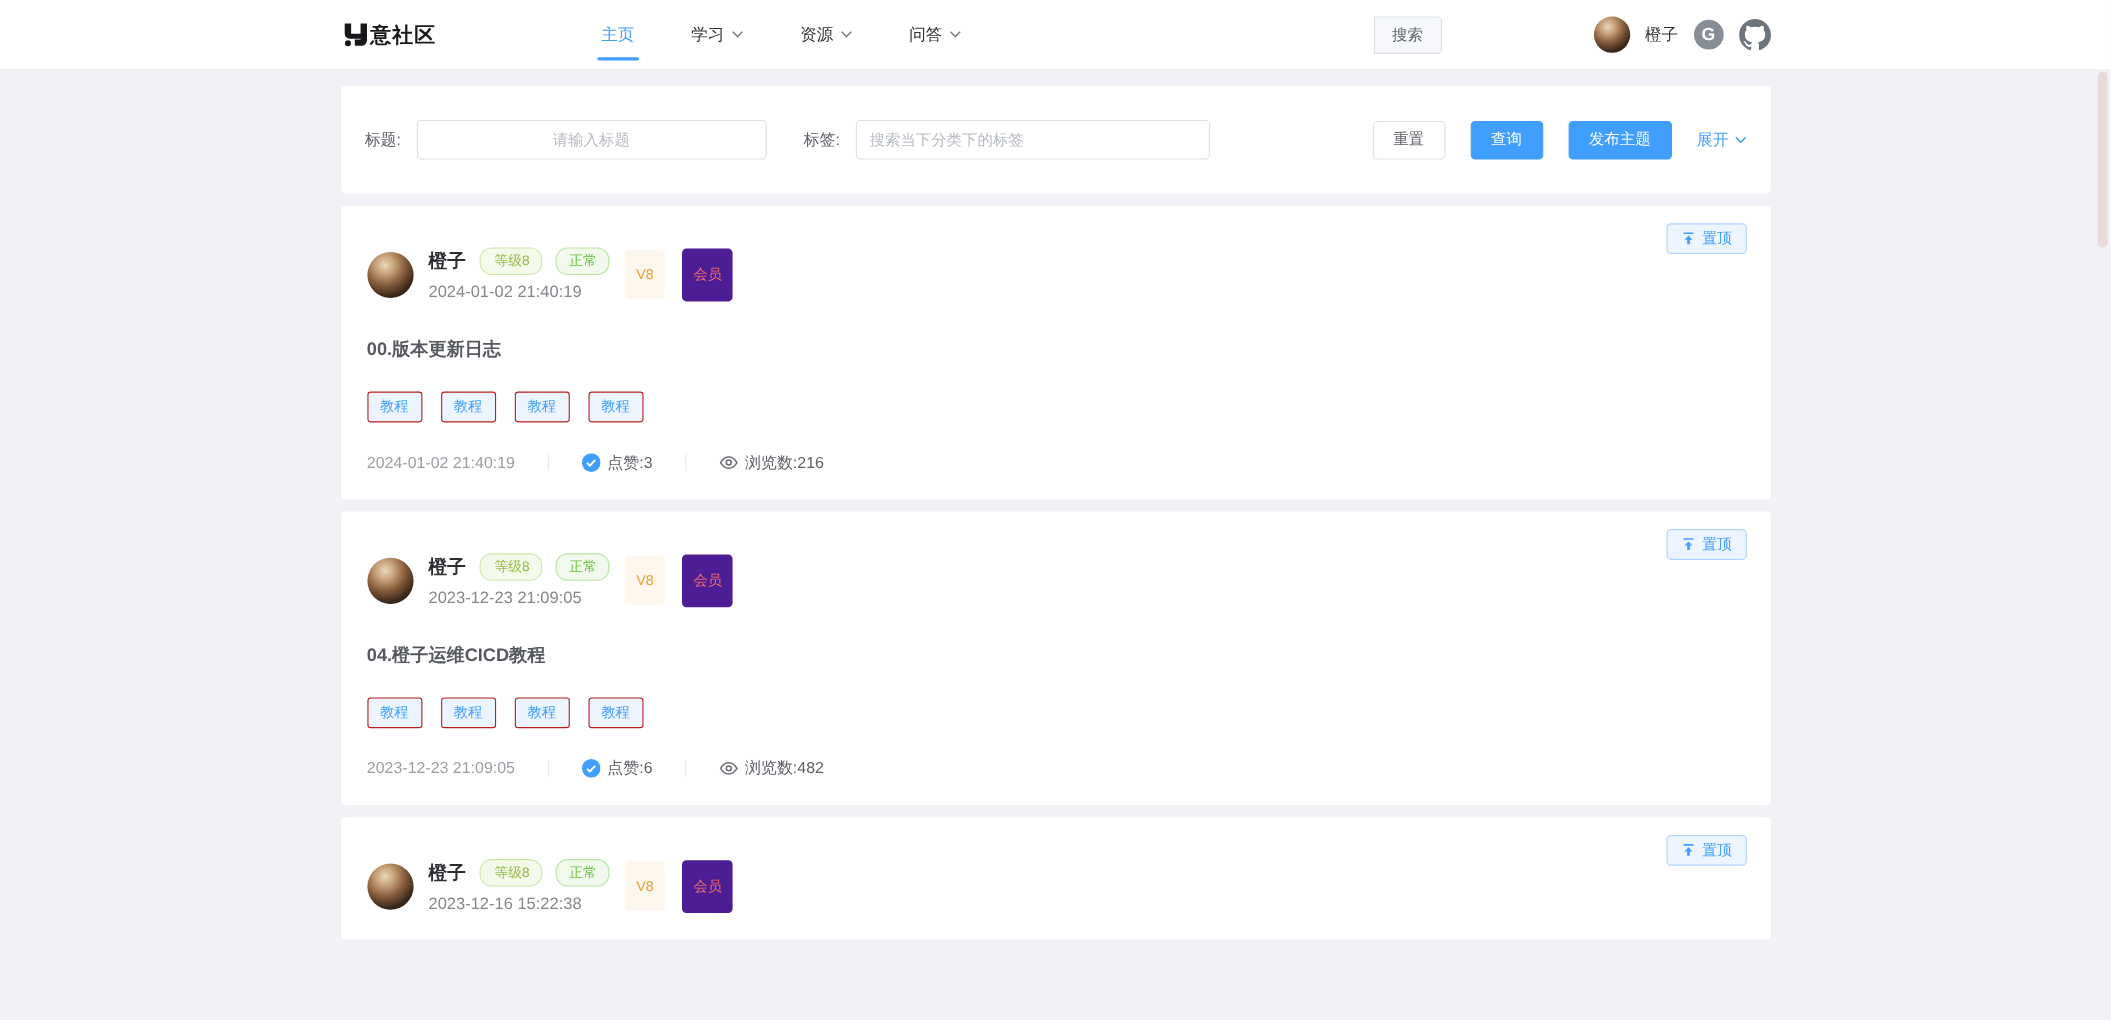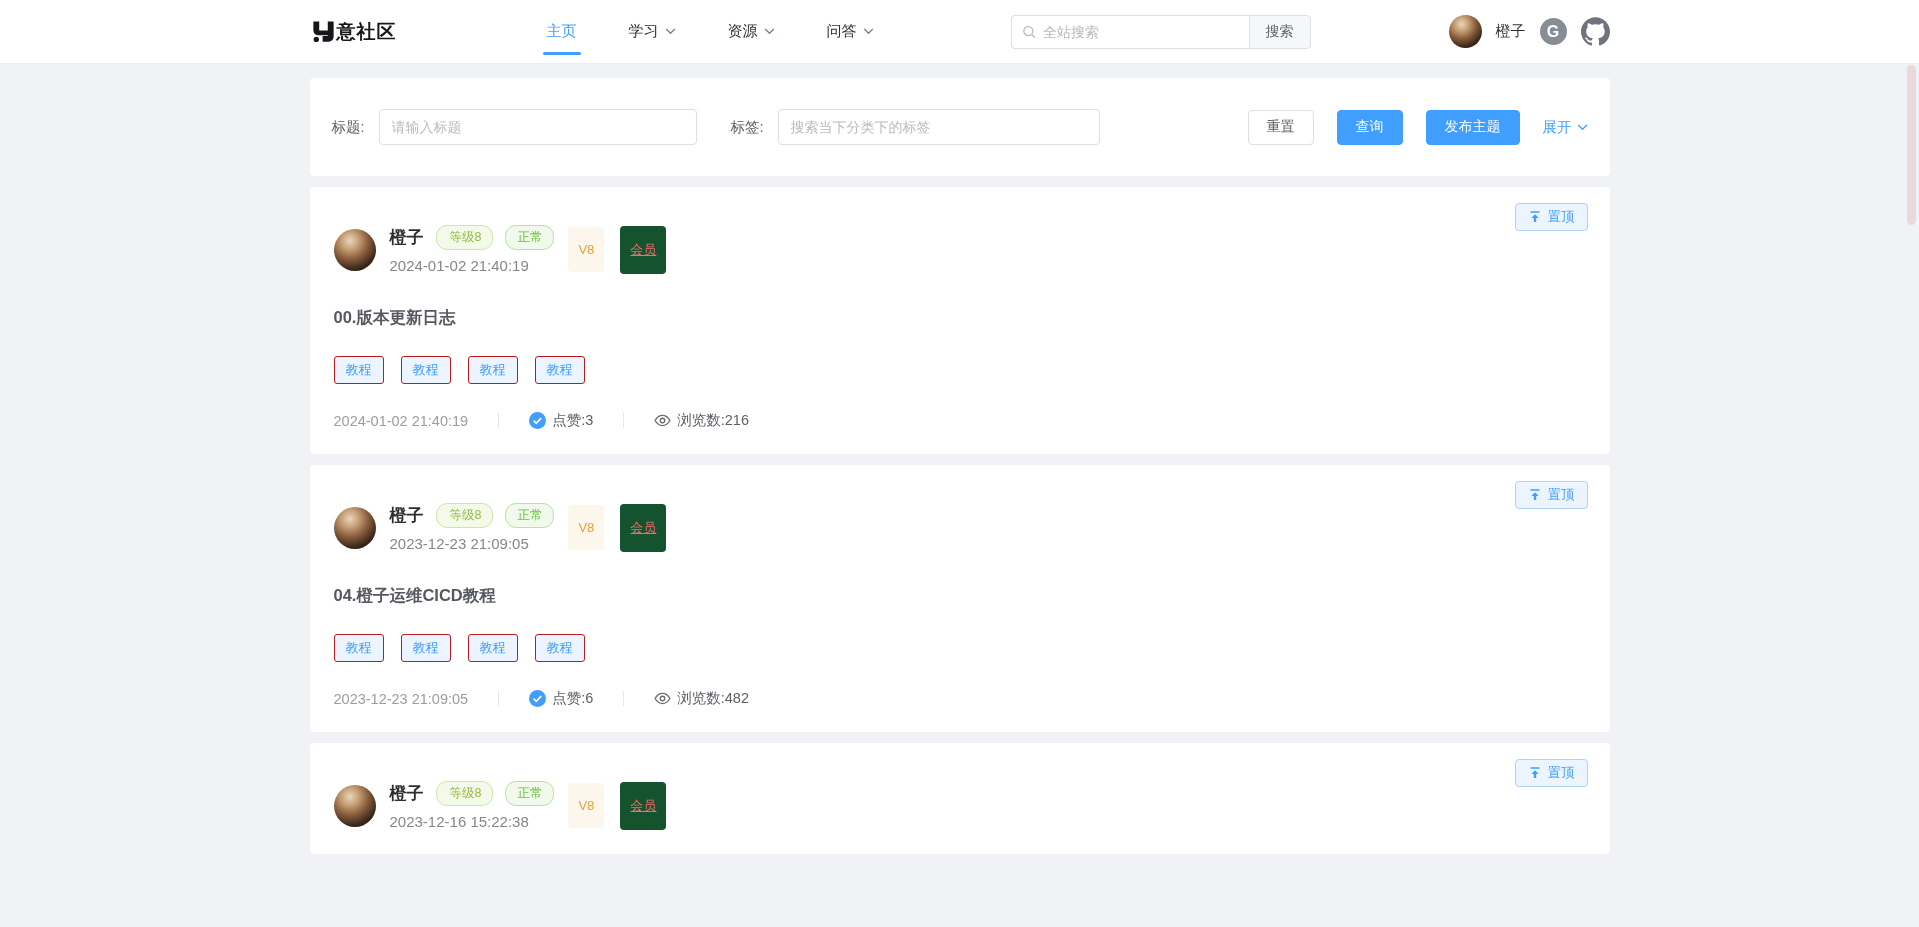--- a/index.html
+++ b/index.html
@@ -33,21 +33,21 @@
     display: inline-flex; align-items: center; justify-content: center; font-size: 16px; cursor: pointer; }
   .github { width: 29px; height: 29px; display: inline-flex; cursor: pointer; }
   
   .container { width: 1300px; margin: 0 auto; }
   .card { background: #fff; border-radius: 4px; }
   
   .filter { margin-top: 14px; height: 98px; display: flex; align-items: center; padding: 0 22px; }
   .filter-label { font-size: 14.5px; color: #5c5f66; margin-right: 14px; }
   .filter input { height: 36px; border: 1px solid #dcdfe6; border-radius: 4px; padding: 0 12px; font-size: 14px; color: #606266; outline: none; font-family: inherit; }
   .filter input::placeholder { color: #b7bbc2; }
-  .input-title { width: 318px; }
+  .input-title { width: 318px; text-align: center; }
   .input-tag { width: 322px; margin-right: 0; }
   .gap-left { margin-left: 34px; }
   .filter-actions { margin-left: auto; display: flex; align-items: center; gap: 23px; }
   .btn { height: 35px; border-radius: 4px; font-size: 14px; cursor: pointer; font-family: inherit; padding: 0 18px; }
   .btn-plain { background: #fff; border: 1px solid #dcdfe6; color: #5c5f66; }
   .btn-primary { background: #409eff; border: 1px solid #409eff; color: #fff; }
   .expand-link { color: #409eff; font-size: 14.5px; display: inline-flex; align-items: center; gap: 5px; cursor: pointer; justify-content: center; }
   
   .list-header { margin-top: 16px; height: 53px; display: flex; align-items: center; padding: 0 22px; }
   .list-title { color: #409eff; font-size: 16px; cursor: pointer; }
@@ -65,21 +65,21 @@
   .post-info { margin-left: 14px; }
   .name-row { display: flex; align-items: center; gap: 12px; }
   .author-name { font-size: 17px; font-weight: bold; color: #2b2d31; cursor: pointer; }
   .badge { border-radius: 11px; padding: 3px 11px; font-size: 12.5px; }
   .badge-level { background: #f4fae9; border: 1px solid #cbe7a8; color: #93ba46; padding-left: 13px; }
   .badge-status { background: #f0f9eb; border: 1px solid #b9e3a1; color: #67c23a; }
   .post-date { margin-top: 7px; font-size: 15px; color: #85878c; }
   .vip-badges { display: flex; align-items: center; gap: 16px; margin-left: 14px; }
   .badge-sq { border-radius: 4px; padding: 15px 10px; font-size: 13px; }
   .badge-vip { background: #fdf6ec; color: #e6a23c; }
-  .badge-member { background: #14532d; color: #f56c6c; text-decoration: underline; }
+  .badge-member { background: #4c1d95; color: #f56c6c; }
   .post-title { margin-top: 33px; font-size: 16.5px; color: #55585e; cursor: pointer; }
   .post-tags { margin-top: 27px; display: flex; gap: 17px; }
   .tag { background: #ecf5ff; border: 1px solid #b91c1c; color: #409eff; font-size: 13px; padding: 4px 11px; border-radius: 3px; cursor: pointer; }
   .post-footer { margin-top: 27px; display: flex; align-items: center; gap: 30px; font-size: 14.5px; }
   .f-date { color: #9a9da3; }
   .f-sep { width: 1px; height: 15px; background: #e3e6eb; }
   .f-item { display: inline-flex; align-items: center; gap: 6px; color: #5c5f66; }
   .icon16 { width: 17px; height: 17px; display: inline-flex; }
   
   .scroll-thumb { position: fixed; right: 3px; top: 65px; width: 9px; height: 160px; border-radius: 5px; background: #ead9d9; }
@@ -115,27 +115,20 @@
           </svg>
       </li>
       <li>
         <span>问答</span>
         <svg class="chev" viewBox="0 0 12 8">
             <path d="M1 1l5 5 5-5" fill="none" stroke="#7a7d83" stroke-width="1.6"></path>
           </svg>
       </li>
     </ul>
     <div class="searchbox">
-      <span class="search-input-wrap">
-        <svg width="16" height="16" viewBox="0 0 16 16">
-            <circle cx="7" cy="7" r="5" fill="none" stroke="#b4b8bf" stroke-width="1.4"></circle>
-            <path d="M11 11l3.4 3.4" stroke="#b4b8bf" stroke-width="1.4"></path>
-          </svg>
-        <input type="text" placeholder="全站搜索" style="">
-      </span>
       <button class="search-btn">搜索</button>
     </div>
     <div class="userarea">
       <span class="avatar"></span>
       <span class="username">橙子</span>
       <span class="gitee">G</span>
       <span class="github">
         <svg viewBox="0 0 24 24" width="29" height="29">
             <path fill="#6e747d" d="M12 .297c-6.63 0-12 5.373-12 12 0 5.303 3.438 9.8 8.205 11.385.6.113.82-.258.82-.577 0-.285-.01-1.04-.015-2.04-3.338.724-4.042-1.61-4.042-1.61C4.422 18.07 3.633 17.7 3.633 17.7c-1.087-.744.084-.729.084-.729 1.205.084 1.838 1.236 1.838 1.236 1.07 1.835 2.809 1.305 3.495.998.108-.776.417-1.305.76-1.605-2.665-.3-5.466-1.332-5.466-5.93 0-1.31.465-2.38 1.235-3.22-.135-.303-.54-1.523.105-3.176 0 0 1.005-.322 3.3 1.23.96-.267 1.98-.399 3-.405 1.02.006 2.04.138 3 .405 2.28-1.552 3.285-1.23 3.285-1.23.645 1.653.24 2.873.12 3.176.765.84 1.23 1.91 1.23 3.22 0 4.61-2.805 5.625-5.475 5.92.42.36.81 1.096.81 2.22 0 1.606-.015 2.896-.015 3.286 0 .315.21.69.825.57C20.565 22.092 24 17.592 24 12.297c0-6.627-5.373-12-12-12"></path>
           </svg>

